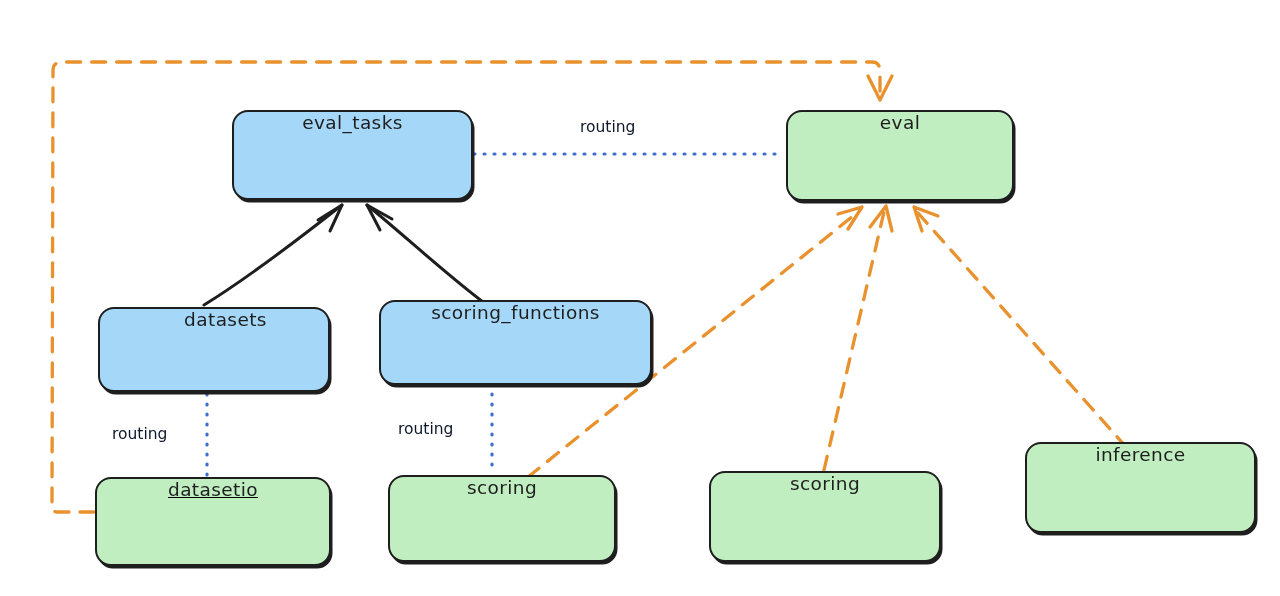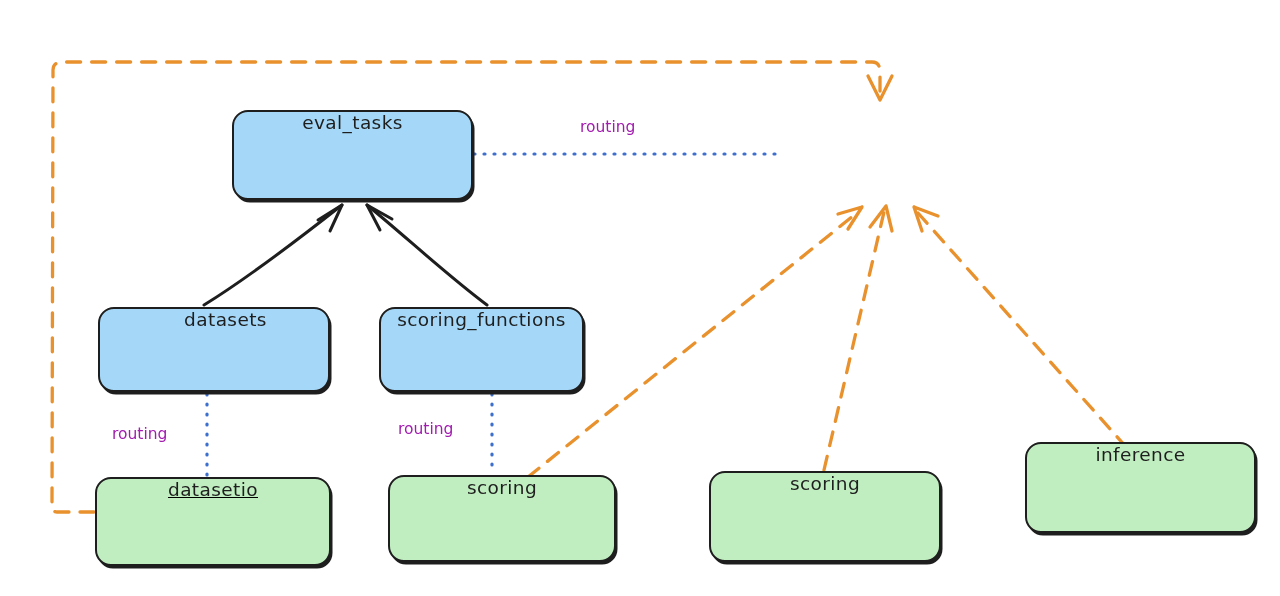--- a/index.html
+++ b/index.html
@@ -47,21 +47,21 @@
     font-size: 18.5px;
     color: #1e1e1e;
     letter-spacing: 0.4px;
     white-space: nowrap;
     user-select: none;
   }
   .edge-label {
     position: absolute;
     font-family: "DejaVu Sans", sans-serif;
     font-size: 15.5px;
-    color: #a21caf;
+    color: #0f172a;
     white-space: nowrap;
     user-select: none;
   }
 </style>
 </head>
 <body>
 
 <div id="canvas">
 
   <svg id="edges" viewBox="0 0 1280 596" xmlns="http://www.w3.org/2000/svg">
@@ -106,26 +106,29 @@
     <g>
       <path d="M1143 466 L 918 213" fill="none" stroke="#e8912d" stroke-width="3.3" stroke-linecap="round" stroke-dasharray="14 11"></path>
       <path d="M914 207 L 922 231 M914 207 L 938 216" fill="none" stroke="#e8912d" stroke-width="3.3" stroke-linecap="round"></path>
     </g>
   </svg>
 
   <div class="node api" style="left:232px; top:110px; width:241px; height:90px;">
     <span class="node-label">eval_tasks</span>
   </div>
 
+  <div class="node provider" style="left:786px; top:110px; width:228px; height:91px;">
+    <span class="node-label">eval</span>
+  </div>
 
   <div class="node api" style="left:98px; top:307px; width:232px; height:85px;padding-left:23px;">
     <span class="node-label">datasets</span>
   </div>
 
-  <div class="node api" style="left:379px; top:307px; width:205px; height:85px;">
+  <div class="node api" style="left:379px; top:300px; width:273px; height:85px;">
     <span class="node-label">scoring_functions</span>
   </div>
 
   <div class="node provider" style="left:95px; top:477px; width:236px; height:89px;text-decoration:underline;">
     <span class="node-label">datasetio</span>
   </div>
 
   <div class="node provider" style="left:388px; top:475px; width:228px; height:87px;">
     <span class="node-label">scoring</span>
   </div>

